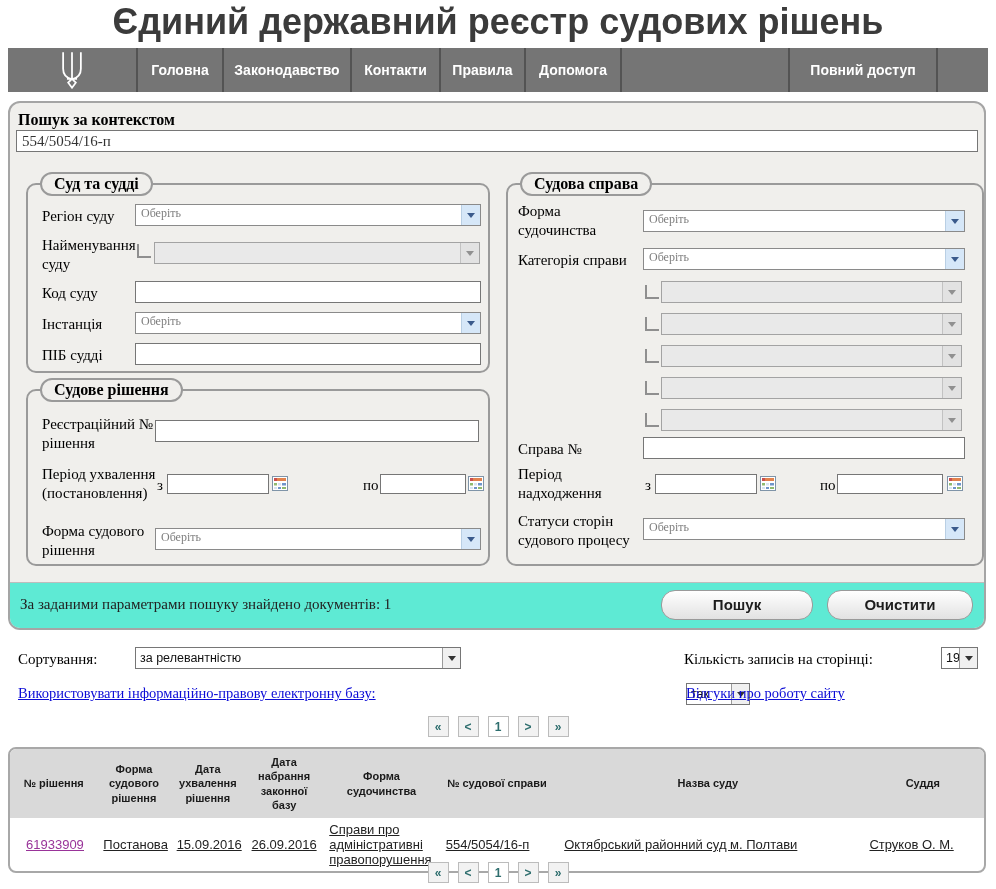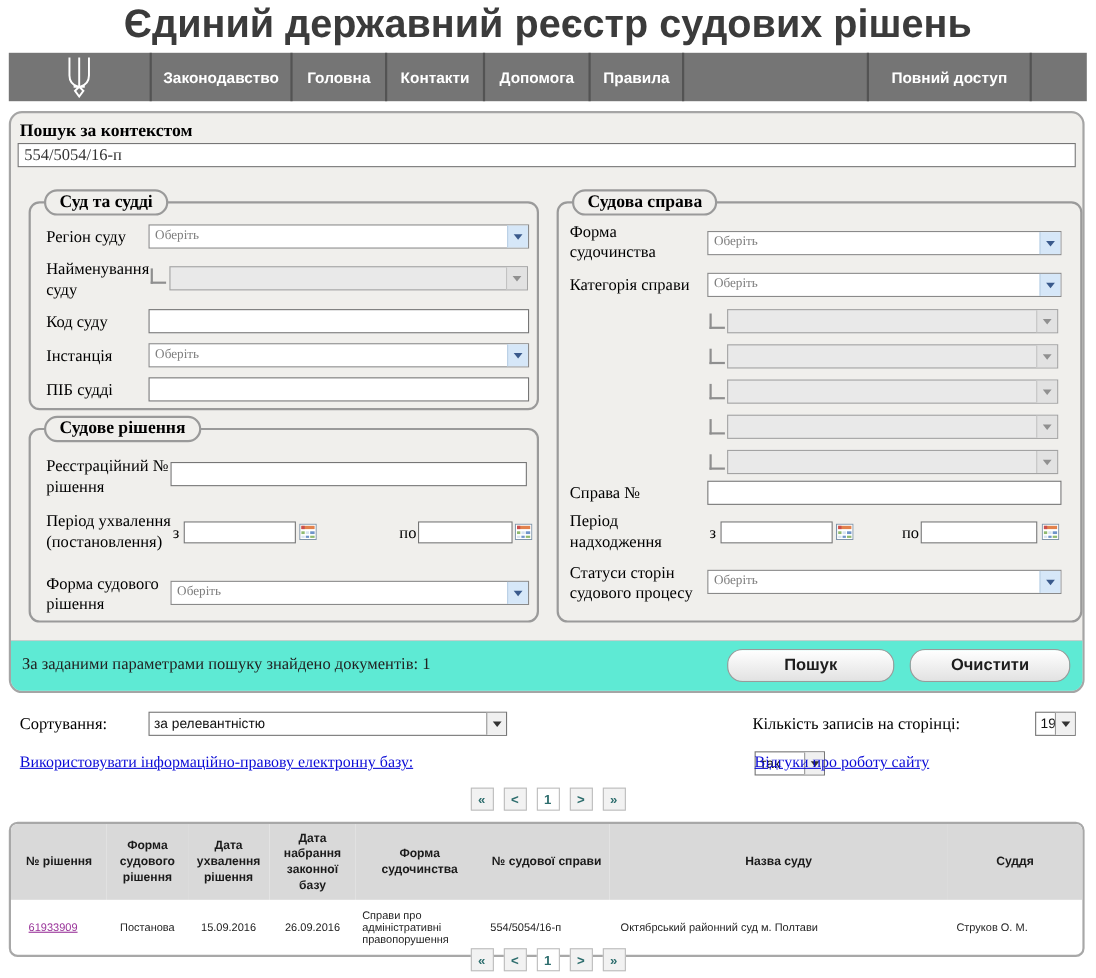--- a/index.html
+++ b/index.html
@@ -72,21 +72,21 @@
       font-family:"Liberation Sans",sans-serif;font-weight:bold;font-size:12px;color:#2e6e6e;
       display:flex;align-items:center;justify-content:center;cursor:pointer;}
   .pg.cur{background:#ffffff;}
 
   
   .tblwrap{position:absolute;left:8px;top:747px;width:978px;border:2px solid #a8a8a8;border-radius:8px;
            overflow:hidden;background:#fff;box-sizing:border-box;}
   table{width:100%;border-collapse:collapse;table-layout:fixed;font-family:"Liberation Sans",sans-serif;}
   thead tr{background:#d9d9d9;}
   th{font-size:11px;font-weight:bold;text-align:center;padding:6px 4px;line-height:1.3;color:#1a1a1a;height:48px;box-sizing:border-box;vertical-align:middle;}
-  td{font-size:10px;padding:4px 6px;height:42px;vertical-align:middle;color:#222;}
+  td{font-size:13px;padding:4px 6px;height:42px;vertical-align:middle;color:#222;text-decoration:underline;}
   .c1{width:87px;} .c2{width:73px;} .c3{width:74px;} .c4{width:78px;}
   .c5{width:116px;} .c6{width:114px;} .c7{width:306px;} .c8{width:122px;}
   td.t-c{text-align:center;} td.t-l{text-align:left;}
   .dlink{color:#993399;text-decoration:underline;cursor:pointer;}
 </style>
 </head>
 <body>
 
 <div class="page">
 
@@ -95,25 +95,25 @@
   <div class="navbar">
     <div class="nav-seg nav-logo">
       <svg width="32" height="38" viewBox="0 0 24 30" fill="none" stroke="#ffffff" stroke-width="1.4">
         <path d="M5 1 V14 C5 19 8 21 11 22"></path>
         <path d="M19 1 V14 C19 19 16 21 13 22"></path>
         <path d="M12 1 V22"></path>
         <path d="M8 22 H16"></path>
         <path d="M12 22 L15 25 L12 29 L9 25 Z"></path>
       </svg>
     </div>
+    <div class="nav-seg" style="width:84px">Головна</div>
     <div class="nav-seg" style="width:126px">Законодавство</div>
-    <div class="nav-seg" style="width:84px">Головна</div>
     <div class="nav-seg" style="width:87px">Контакти</div>
+    <div class="nav-seg" style="width:83px">Правила</div>
     <div class="nav-seg" style="width:94px">Допомога</div>
-    <div class="nav-seg" style="width:83px">Правила</div>
     <div class="nav-seg nav-spacer"></div>
     <div class="nav-seg" style="width:146px">Повний доступ</div>
     <div class="nav-seg nav-tail"></div>
   </div>
 
   <div class="panel">
     <div class="strip">
       <div class="strip-text">За заданими параметрами пошуку знайдено документів: 1</div>
       <div class="btn" style="right:11px;width:146px">Очистити</div>
       <div class="btn" style="right:171px;width:152px">Пошук</div>

